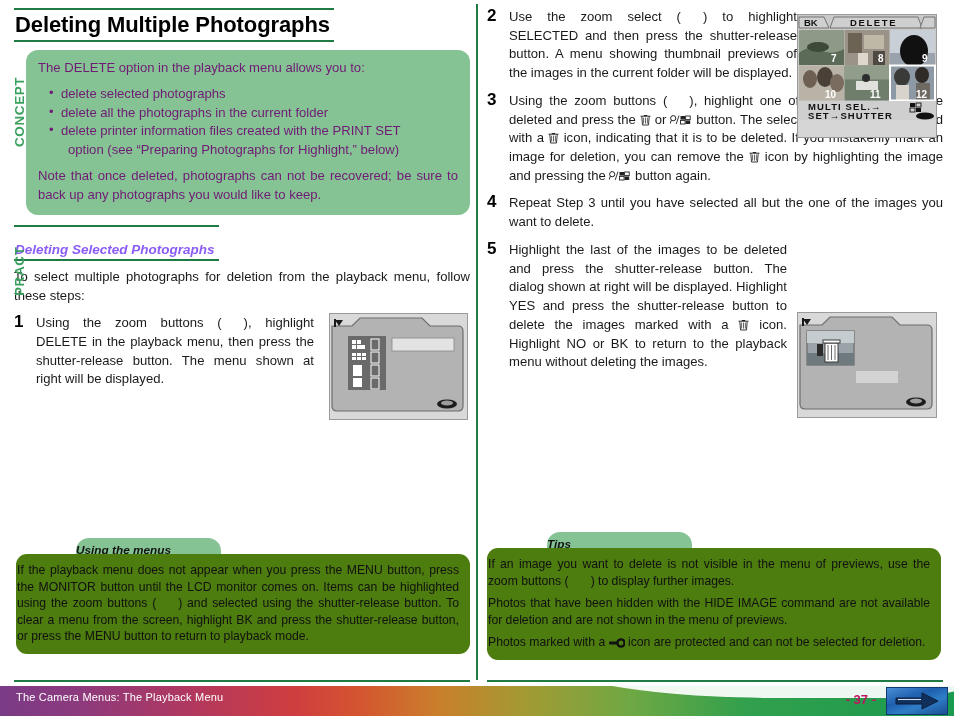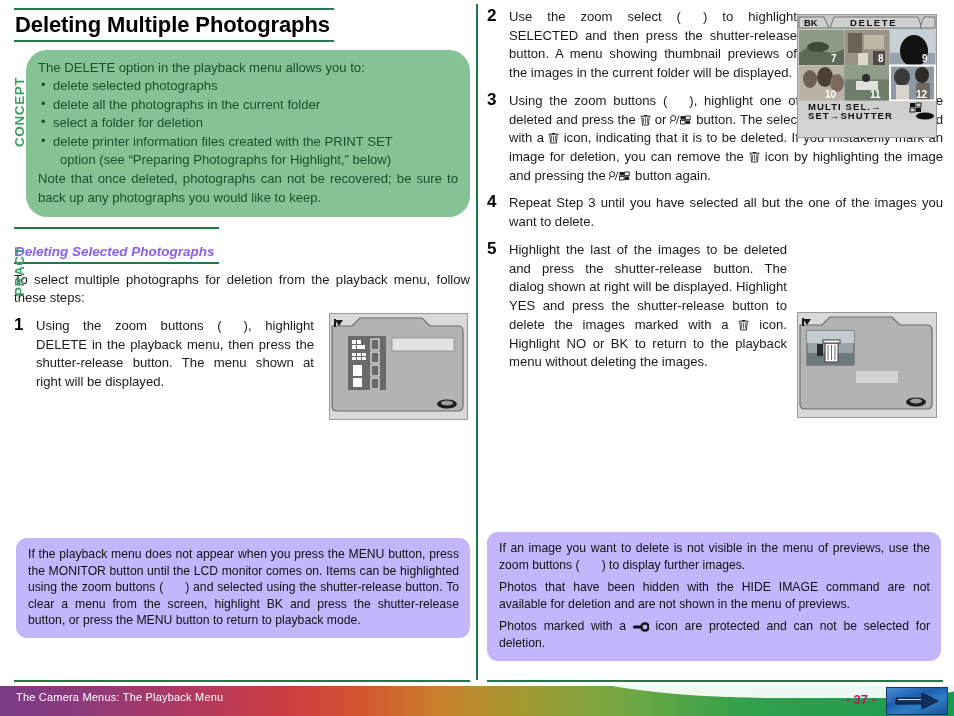--- a/index.html
+++ b/index.html
@@ -48,28 +48,28 @@
     font-size: 13.5px;
     font-weight: bold;
     color: #8b5cf6;
     line-height: 1.3;
     font-style: italic;
   }
 
   
   .green-box {
     background: #85c394;
-    border-radius: 21px;
+    border-radius: 12px;
     padding: 9px 12px 10px 12px;
-    color: #14532d;
+    color: #701a75;
     font-size: 13.1px;
     line-height: 1.42;
   }
   .green-box p { margin: 0; }
-  .green-box ul { margin: 0; padding: 0; list-style: none; }
+  .green-box ul { margin: 8px; padding: 0; list-style: none; }
   .green-box li {
     position: relative;
     padding-left: 15px;
     text-align: justify;
   }
   .green-box li::before {
     content: "\2022";
     position: absolute;
     left: 3px; top: -1px;
     font-size: 13px;
@@ -153,23 +153,24 @@
     text-align: left;
     font-size: 11.8px;
     font-weight: bold;
     font-style: italic;
     color: #111;
     line-height: 20px;
     padding-top: 2px;
   }
   .note-body {
     position: relative;
-    background: #c4b5fd;
+    margin-top: 16px;
+    background: #4d7c0f;
     border-radius: 11px;
-    padding: 8px 11px 9px 12px;
+    padding: 8px 11px 9px 1px;
     font-size: 12.2px;
     line-height: 1.36;
     color: #111;
     text-align: justify;
     z-index: 2;
   }
   .note-body p { margin: 0 0 6px 0; }
   .note-body p:last-child { margin-bottom: 0; }
 
   
@@ -241,21 +242,20 @@
     <div class="vtab" id="vtab-concept">CONCEPT</div>
     <div class="vtab" id="vtab-pract">PRACT</div>
 
     <div class="sec-title">Deleting Multiple Photographs</div>
 
     <div class="green-box" style="margin-top:8px; margin-left:12px; width:444px;">
       <p>The DELETE option in the playback menu allows you to:</p>
       <ul>
         <li><span>delete selected photographs</span></li>
         <li><span>delete all the photographs in the current folder</span></li>
-        <li><span>select a folder for deletion</span></li>
         <li>
           <span>delete printer information files created with the PRINT SET</span>
           <span class="cont">option (see “Preparing Photographs for Highlight,” below)</span>
         </li>
       </ul>
       <p class="justify">Note that once deleted, photographs can not be recovered; be sure to back up any photographs you would like to keep.</p>
     </div>
 
     <div style="margin-top:10px;">
       <div class="sub-title">Deleting Selected Photographs</div>

